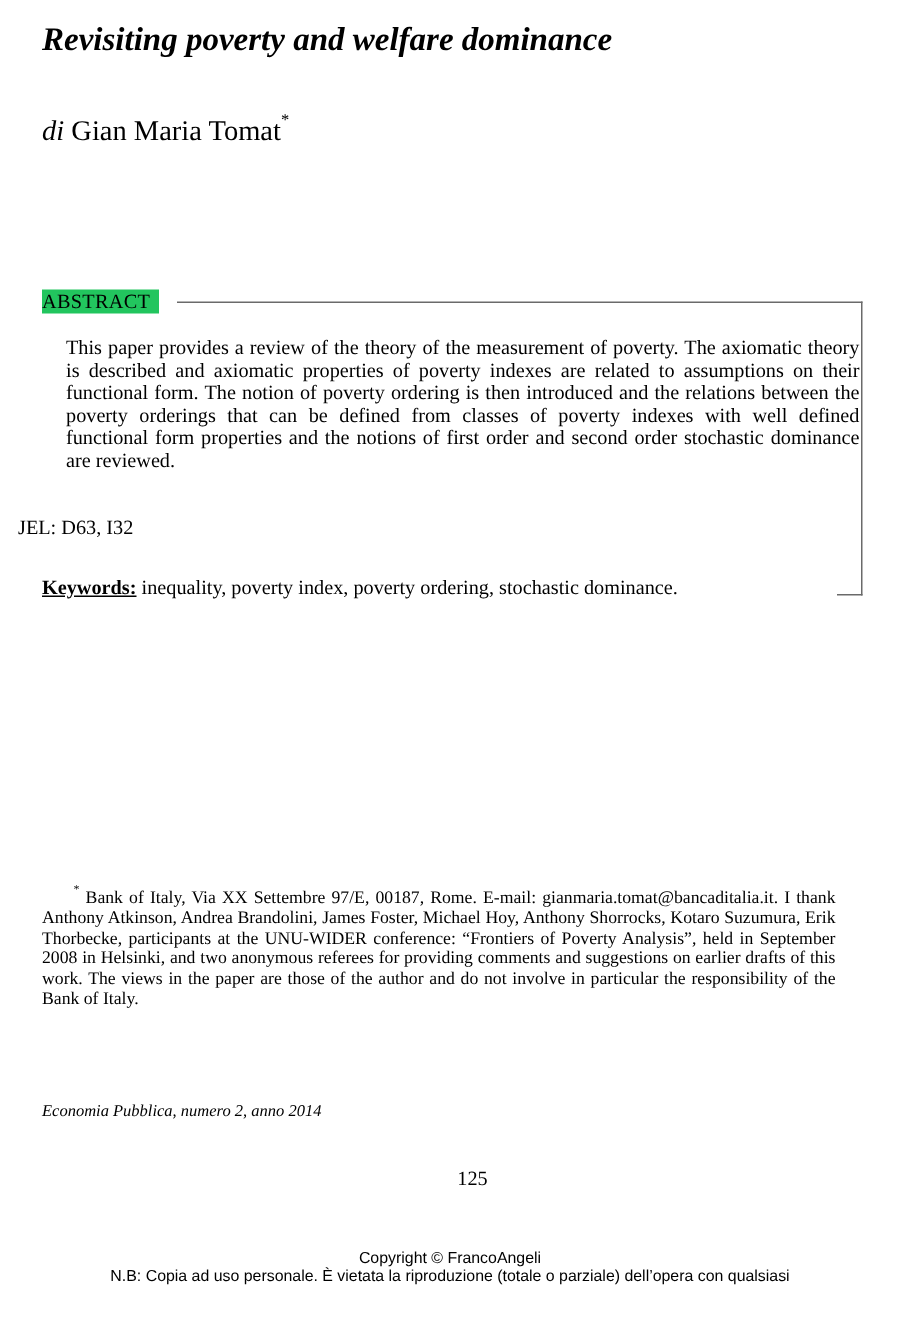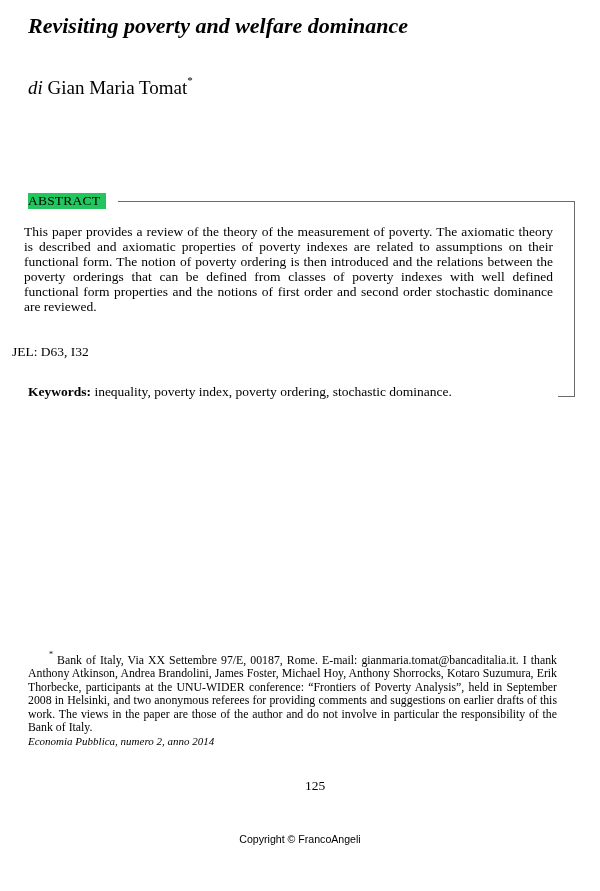--- a/index.html
+++ b/index.html
@@ -7,26 +7,26 @@
   .abs { position: absolute; }
   .title { left: 28px; top: 14px; font-size: 22px; font-weight: bold; line-height: 24px; white-space: nowrap; font-style: italic; }
   .author { left: 28px; top: 37px; font-size: 19px; line-height: 20px; white-space: nowrap; margin-top: 36px; }
   .author sup { font-size: 11px; position: relative; top: -3px; }
 
   .abstract-label { left: 28px; top: 193px; font-size: 13.5px; line-height: 16px; letter-spacing: 0.2px; background: #22c55e; padding-right: 6px; }
   .box-top { left: 118px; top: 201px; width: 457px; height: 0; border-top: 1px solid #6a6a6a; }
   .box-right { left: 574px; top: 201px; width: 0; height: 196px; border-left: 1px solid #6a6a6a; }
   .box-bottom { left: 558px; top: 396px; width: 17px; height: 0; border-top: 1px solid #6a6a6a; }
 
-  .abstract-text { left: 24px; top: 224px; width: 529px; font-size: 13.5px; line-height: 15px; text-align: justify; }
+  .abstract-text { left: 44px; top: 224px; width: 529px; font-size: 13.5px; line-height: 15px; text-align: justify; }
   .jel { left: 12px; top: 344px; font-size: 13.5px; line-height: 16px; }
   .keywords { left: 28px; top: 384px; font-size: 13.5px; line-height: 16px; white-space: nowrap; }
-  .keywords b { font-weight: bold; }
+  .keywords b { font-weight: bold; text-decoration: underline; }
 
-  .footnote { left: 28px; top: 650px; width: 529px; font-size: 11.8px; line-height: 13.4px; text-align: justify; text-indent: 21px; }
+  .footnote { left: 28px; top: 588px; width: 529px; font-size: 11.8px; line-height: 13.4px; text-align: justify; text-indent: 21px; }
   .footnote sup { font-size: 8px; position: relative; top: -2px; }
   .journal { left: 28px; top: 734px; font-size: 11px; font-style: italic; line-height: 14px; }
   .pagenum { left: 0; width: 600px; top: 778px; font-size: 13.5px; text-align: center; margin-left: 15px; }
 
   .copyright { left: 0; width: 600px; top: 833px; font-family: "Liberation Sans", sans-serif; font-size: 10.6px; line-height: 12.3px; text-align: center; }
 </style>
 </head>
 <body>
 
 <div class="abs title">Revisiting poverty and welfare dominance</div>
@@ -47,13 +47,14 @@
   <span>inequality, poverty index, poverty ordering, stochastic dominance.</span>
 </div>
 
 <div class="abs footnote"><sup>*</sup> <span>Bank of Italy, Via XX Settembre 97/E, 00187, Rome. E-mail: gianmaria.tomat@bancaditalia.it. I thank Anthony Atkinson, Andrea Brandolini, James Foster, Michael Hoy, Anthony Shorrocks, Kotaro Suzumura, Erik Thorbecke, participants at the UNU-WIDER conference: “Frontiers of Poverty Analysis”, held in September 2008 in Helsinki, and two anonymous referees for providing comments and suggestions on earlier drafts of this work. The views in the paper are those of the author and do not involve in particular the responsibility of the Bank of Italy.</span></div>
 
 <div class="abs journal">Economia Pubblica, numero 2, anno 2014</div>
 <div class="abs pagenum">125</div>
 
 <div class="abs copyright">
   <div>Copyright © FrancoAngeli</div>
+  <div>N.B: Copia ad uso personale. È vietata la riproduzione (totale o parziale) dell’opera con qualsiasi</div>
 </div>
 
 </body></html>

